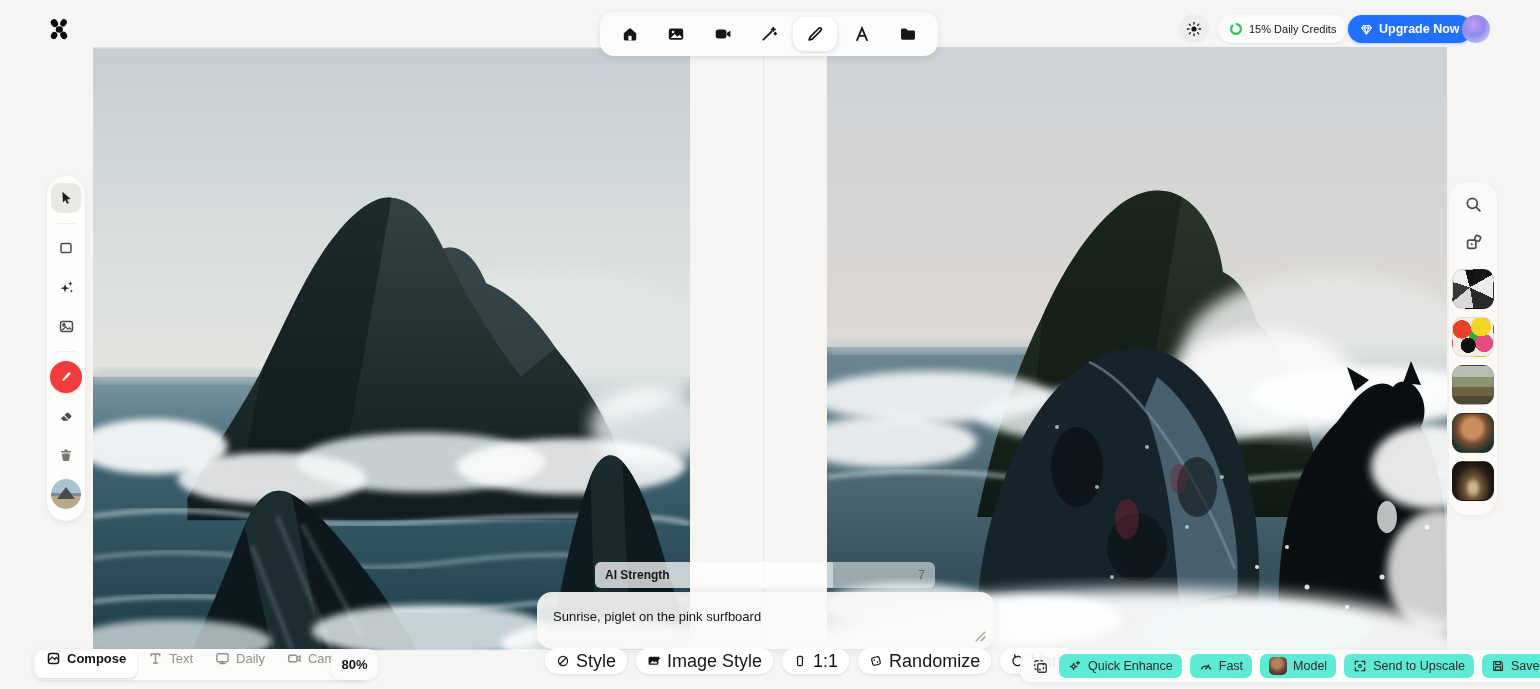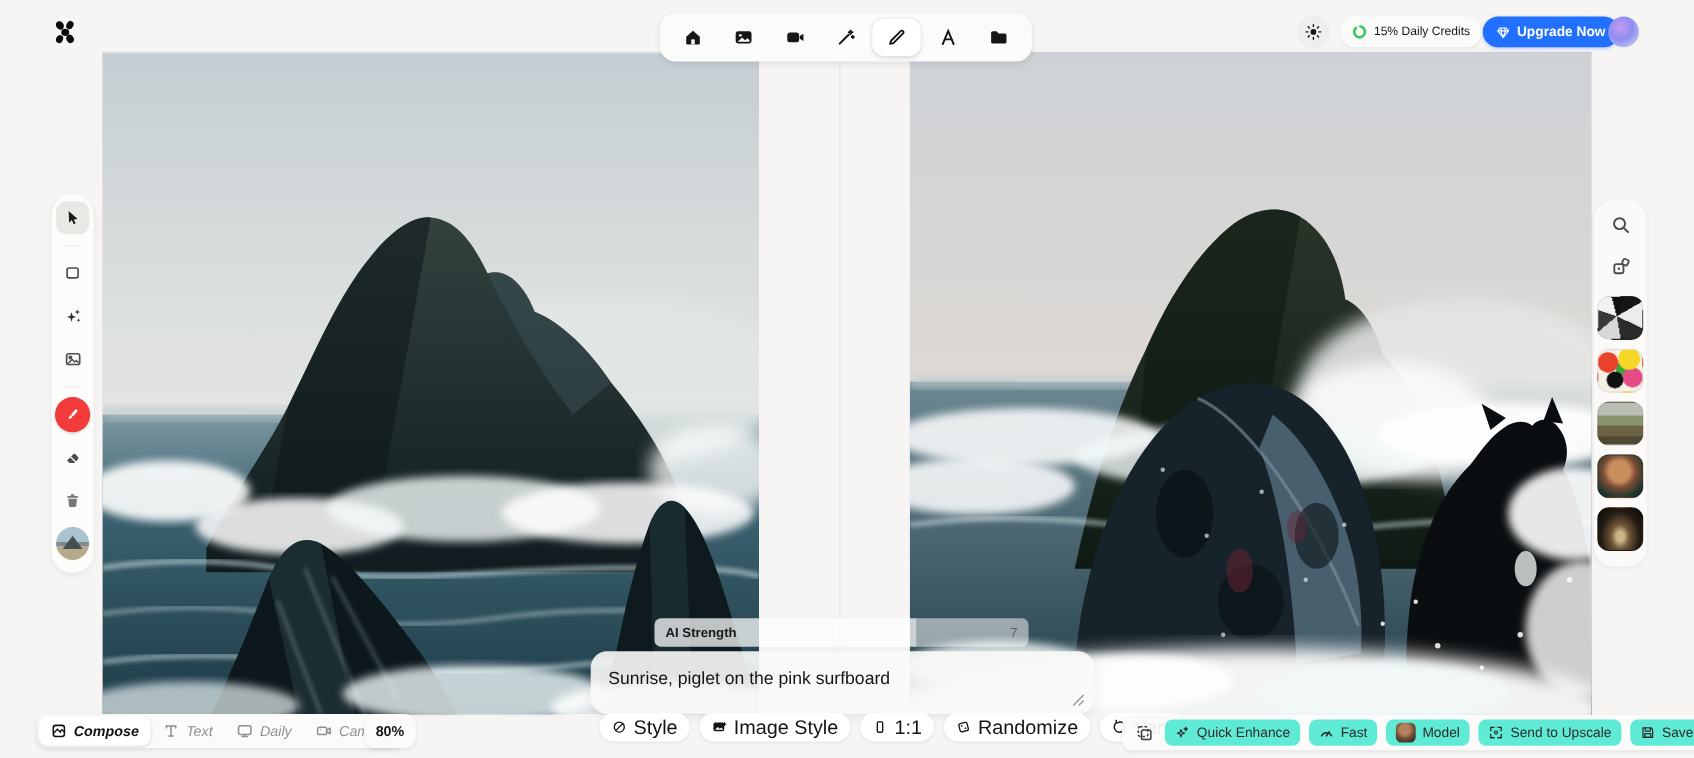--- a/index.html
+++ b/index.html
@@ -72,28 +72,28 @@
   
   .slider { position:absolute; left:595px; top:562px; width:340px; height:26px; border-radius:6px;
     background:rgba(255,255,255,.50); overflow:hidden; display:flex; align-items:center;
     justify-content:space-between; padding:0 10px; font-size:12px; z-index:12; cursor:pointer; }
   .slider .fill { position:absolute; left:0; top:0; bottom:0; width:70%; background:rgba(255,255,255,.48); }
   .slider .lab { position:relative; font-weight:700; color:#181818; }
   .slider .val { position:relative; color:#63635f; }
 
   .prompt { position:absolute; left:537px; top:592px; width:458px; height:57px; border-radius:15px;
     background:rgba(249,249,247,.90); box-shadow:0 2px 10px rgba(0,0,0,.08); z-index:12;
-    padding:17px 16px 0 16px; font-size:16px; color:#141414; cursor:text; }
+    padding:17px 16px 0 16px; font-size:13px; color:#141414; cursor:text; }
   .prompt .rh { position:absolute; right:9px; bottom:7px; cursor:nwse-resize; color:#9a9a96; }
 
   
   .modebar { position:absolute; left:33px; top:649px; height:31px; background:#fbfbfa; border-radius:10px;
     box-shadow:0 1px 4px rgba(0,0,0,.08); display:flex; align-items:center; padding:2px; z-index:20; }
-  .modebar .tab { height:27px; display:flex; align-items:center; gap:6px; padding:0 11px;
-    font-size:13px; color:#90908c; border-radius:8px; cursor:pointer; white-space:nowrap;font-style:italic; }
+  .modebar .tab { height:27px; display:flex; gap:6px; padding:0 11px;
+    font-size:13px; color:#90908c; border-radius:8px; cursor:pointer; white-space:nowrap; }
   .modebar .tab.sel { background:#fff; color:#121212; font-weight:700; box-shadow:0 1px 3px rgba(0,0,0,.14); }
   .zoompill { position:absolute; left:331px; top:649px; width:47px; height:31px; background:#fbfbfa;
     border-radius:10px; box-shadow:0 1px 4px rgba(0,0,0,.08); display:flex; align-items:center;
     justify-content:center; font-size:13px; font-weight:700; z-index:20; cursor:pointer; }
 
   .genbar { position:absolute; left:545px; top:648px; display:flex; gap:9px; z-index:20; }
   .chip { height:26px; border-radius:13px; background:rgba(255,255,255,.95); box-shadow:0 1px 3px rgba(0,0,0,.10);
     display:flex; align-items:center; gap:6px; padding:0 11px; font-size:18px; color:#151515;
     cursor:pointer; white-space:nowrap; }
 

